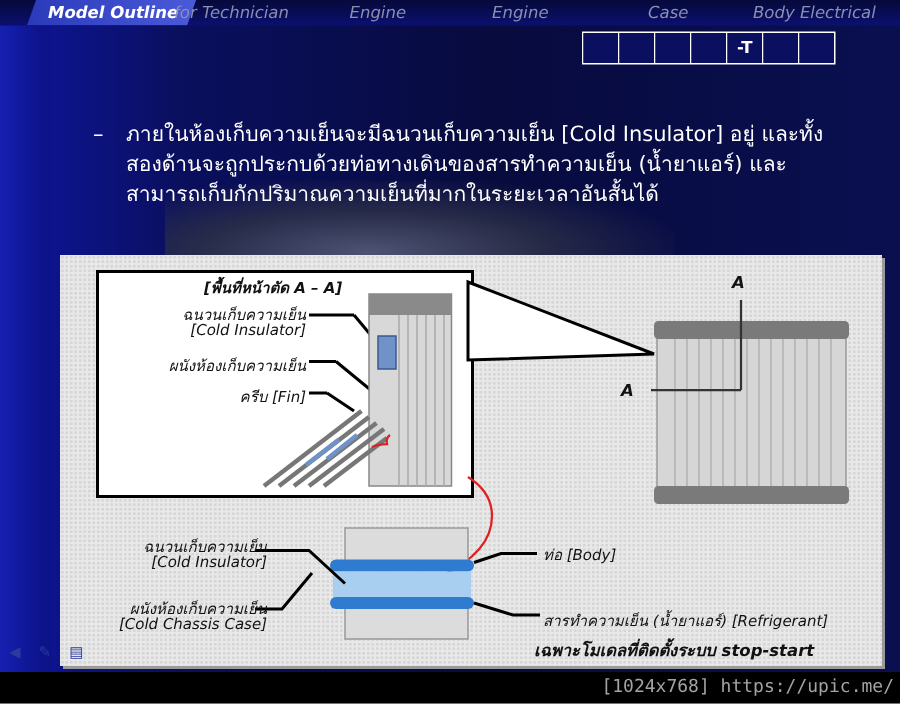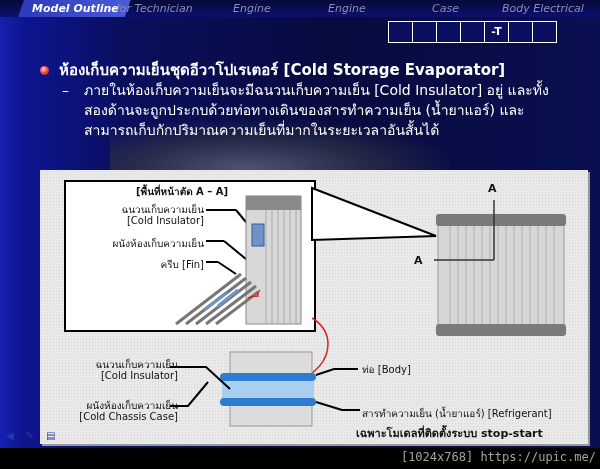--- a/index.html
+++ b/index.html
@@ -69,21 +69,21 @@
     position:absolute; left:40px; top:170px; width:548px; height:274px;
     background:#e9e9e9;
     background-image: radial-gradient(#d6d6d6 1px, transparent 1px);
     background-size:3px 3px;
     box-shadow: 2px 2px 0 #9a9a9a;
   }
   .inset {
     position:absolute; left:24px; top:10px; width:248px; height:148px;
     background:#fff; border:2px solid #000;
   }
-  .lbl { position:absolute; font-size:10px; color:#111; white-space:nowrap; }
+  .lbl { position:absolute; font-size:10px; color:#111; white-space:nowrap;font-style:italic; }
   .lbl.r { text-align:right; }
   .lbl.b { font-weight:bold; }
   .watermark {
     position:absolute; right:4px; top:450px; color:#a3a3a3; font-size:12px;
     font-family:"DejaVu Sans Mono", monospace;
   }
   .navicons { position:absolute; left:6px; top:430px; display:flex; gap:12px; }
   .navicons span { color:#2a3aa0; font-size:10px; }
 </style>
 </head>
@@ -106,24 +106,20 @@
   <div class="codebox">
     <div class="cell"></div>
     <div class="cell"></div>
     <div class="cell"></div>
     <div class="cell"></div>
     <div class="cell">-T</div>
     <div class="cell"></div>
     <div class="cell"></div>
   </div>
 
-  <div class="bullet-row">
-    <span class="bullet-dot"></span>
-    <span class="bullet-text">ห้องเก็บความเย็นชุดอีวาโปเรเตอร์ [Cold Storage Evaporator]</span>
-  </div>
 
   <div class="sub">
     <span class="dash">–</span>
     <span class="txt">ภายในห้องเก็บความเย็นจะมีฉนวนเก็บความเย็น [Cold Insulator] อยู่ และทั้งสองด้านจะถูกประกบด้วยท่อทางเดินของสารทำความเย็น (น้ำยาแอร์) และสามารถเก็บกักปริมาณความเย็นที่มากในระยะเวลาอันสั้นได้</span>
   </div>
 
   <div class="figure">
 
     <div class="inset">
       <div class="lbl b" style="left:70px; top:2px; font-size:10px;">[พื้นที่หน้าตัด A – A]</div>

